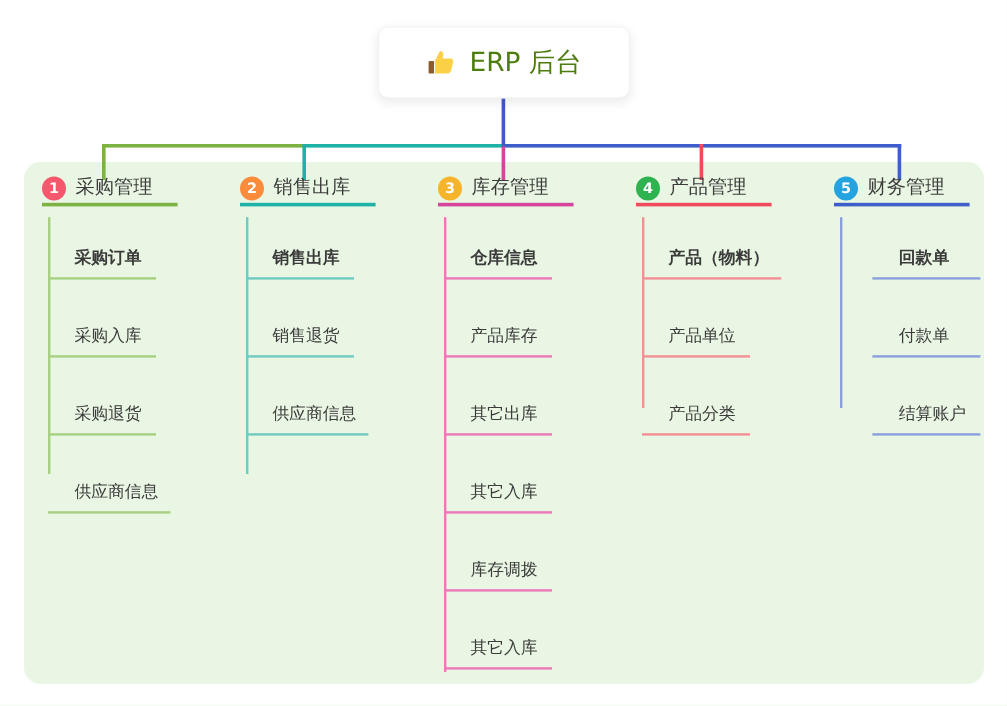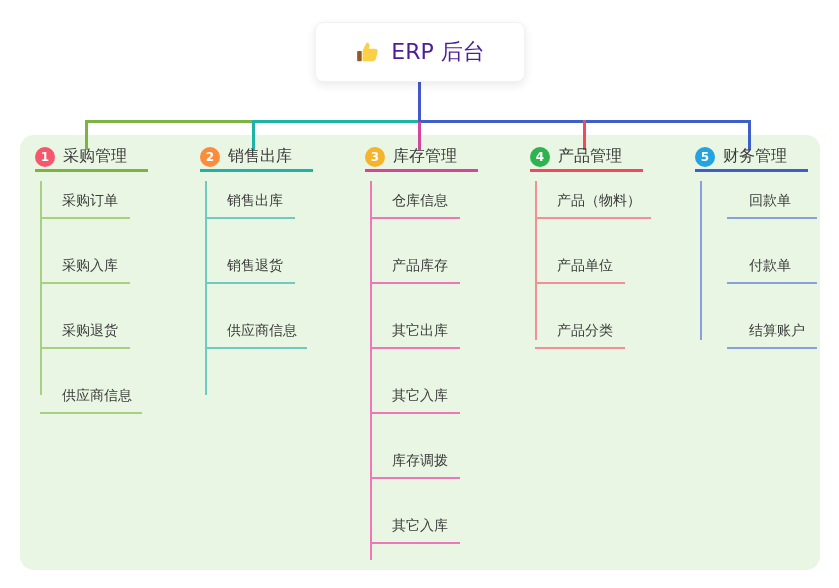--- a/index.html
+++ b/index.html
@@ -11,21 +11,21 @@
     overflow: hidden;
     color: #3d3d3d;
   }
 
   
   .root-node {
     position: absolute; left: 315px; top: 22px; width: 210px; height: 60px;
     background: #ffffff; border: 1px solid #f2f2f2; border-radius: 8px;
     box-shadow: 0 3px 10px rgba(0,0,0,0.09);
     display: flex; align-items: center; justify-content: center; gap: 10px;
-    font-size: 22px; color: #4c1d95; z-index: 3;
+    font-size: 22px; color: #4d7c0f; z-index: 3;
   }
   .root-node .emoji { display: inline-flex; }
 
   
   .line { position: absolute; z-index: 1; }
   .v-root   { left: 418px; top: 82px;  width: 3px;  height: 40px; background: #4557cf; }
   .h-green  { left: 85px;  top: 120px; width: 169px; height: 3px; background: #7cb342; }
   .h-teal   { left: 252px; top: 120px; width: 168px; height: 3px; background: #1fb2a6; }
   .h-blue   { left: 418px; top: 120px; width: 333px; height: 3px; background: #3e5fc9; }
   .d-green  { left: 85px;  top: 120px; width: 3px; height: 30px; background: #7cb342; }
@@ -78,21 +78,21 @@
   .col-4 .vline { height: 159px; background: #f58f96; }
   .col-5 .vline { height: 159px; background: #8aa0dc; }
 
   ul.children { list-style: none; }
   ul.children li {
     height: 65px; width: fit-content; min-width: 90px;
     display: flex; align-items: flex-end;
     padding: 0 10px 7px 22px; margin-left: 5px;
     font-size: 14px; color: #3b3b3b; white-space: nowrap;
   }
-  ul.children li:first-child { height: 47px; }
+  ul.children li:first-child { height: 61px; font-weight: bold; }
   .col-1 ul.children li { border-bottom: 2px solid #a8d083; }
   .col-2 ul.children li { border-bottom: 2px solid #71cac1; }
   .col-3 ul.children li { border-bottom: 2px solid #ed77b8; }
   .col-4 ul.children li { border-bottom: 2px solid #f58f96; }
   .col-5 ul.children li { border-bottom: 2px solid #8aa0dc; margin-left: 32px; }
 </style>
 </head>
 <body>
 
 <div class="line v-root"></div>

